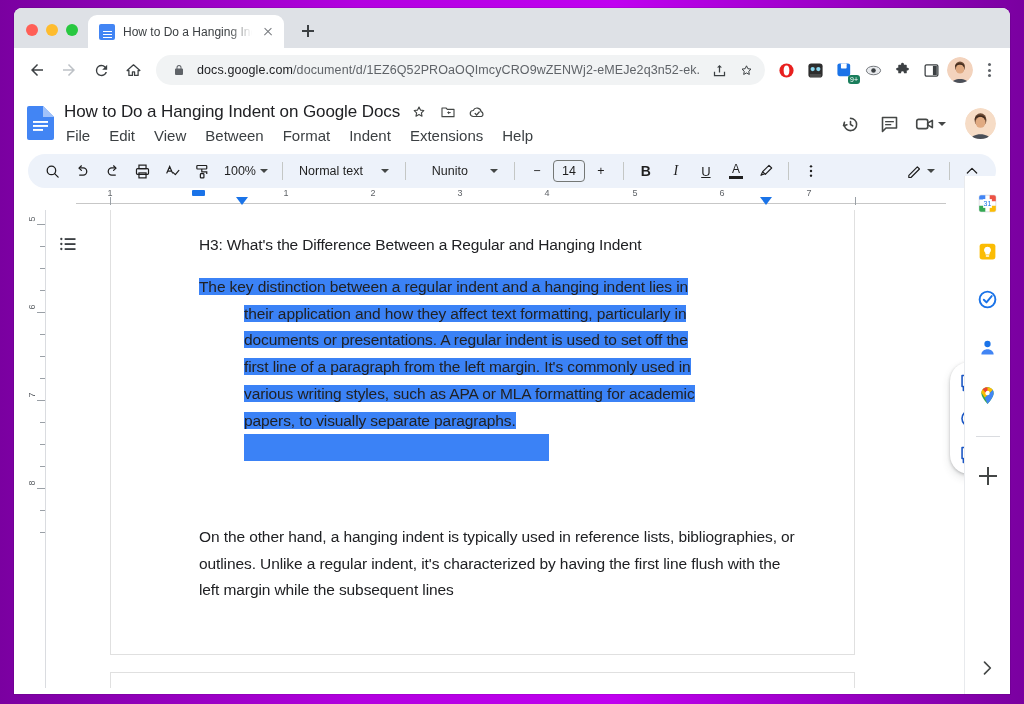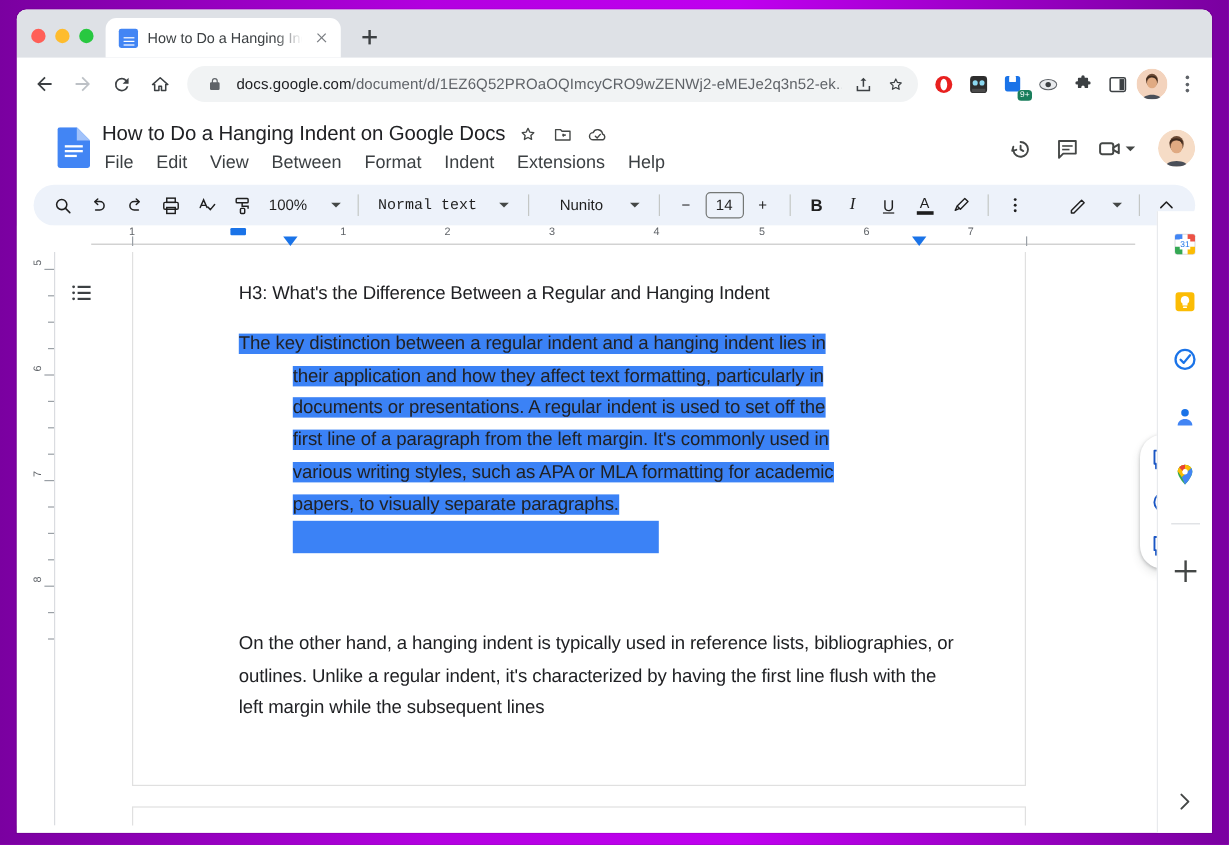--- a/index.html
+++ b/index.html
@@ -63,21 +63,21 @@
   .url .dim { color:#5f6368; }
   .omni-ico { width:18px;height:18px;display:flex;align-items:center;justify-content:center;flex:0 0 auto;}
   .ext-row { display:flex; align-items:center; gap:3px; }
   .ext { width:26px;height:26px;display:flex;align-items:center;justify-content:center;position:relative;}
   .avatar-btn{width:26px;height:26px;border-radius:50%;overflow:hidden;display:flex;align-items:center;justify-content:center;}
   .kebab{width:26px;height:26px;display:flex;flex-direction:column;align-items:center;justify-content:center;gap:2.5px;}
   .kebab span{width:3px;height:3px;border-radius:50%;background:#5f6368;display:block;}
 
   
   .docs { position:relative; background:#fff; height:calc(686px - 40px - 44px); }
-  .docs-header { display:flex; padding:10px 14px 0 31px; height:62px; }
+  .docs-header { display:flex; padding:10px 14px 0 10px; height:62px; }
   .docs-logo { width:32px;height:40px;display:flex;align-items:flex-start;justify-content:center;margin-right:8px;padding-top:4px;}
   .doc-titlewrap { flex:1; min-width:0; }
   .doc-title-row { display:flex; align-items:center; gap:9px; }
   .doc-title { font-size:17px; color:#202124; white-space:nowrap; letter-spacing:-.1px;}
   .title-ico { width:20px;height:20px;display:flex;align-items:center;justify-content:center;}
   .menubar { display:flex; gap:15px; margin-top:3px; }
   .menuitem { font-size:15px; color:#3c4043; cursor:default; padding:2px 2px; border-radius:4px;}
   .header-right { display:flex; align-items:flex-start; gap:3px; padding-top:4px;}
   .hr-ico { width:36px;height:36px;display:flex;align-items:center;justify-content:center;border-radius:50%;}
   .meet-btn{display:flex;align-items:center;gap:2px;height:36px;padding:0 4px;border-radius:18px;}
@@ -89,24 +89,24 @@
   .acct-avatar{width:31px;height:31px;border-radius:50%;overflow:hidden;margin-left:12px;margin-top:2px;}
 
   
   .toolbar-wrap { padding:0 14px; }
   .toolbar {
     height:34px;background:#edf2fa;border-radius:17px;display:flex;align-items:center;
     padding:0 10px;gap:2px;
   }
   .tb { width:28px;height:28px;display:flex;align-items:center;justify-content:center;border-radius:4px;flex:0 0 auto;}
   .tb-sep { width:1px;height:18px;background:#c4c7c5;margin:0 6px;flex:0 0 auto;}
-  .tb-zoom{display:flex;align-items:center;gap:20px;height:28px;padding:0 6px;border-radius:4px;}
+  .tb-zoom{display:flex;align-items:center;gap:4px;height:28px;padding:0 6px;border-radius:4px;}
   .tb-text{font-size:12.5px;color:#1f1f1f;white-space:nowrap;}
   .caret{width:0;height:0;border-left:4px solid transparent;border-right:4px solid transparent;border-top:4px solid #444746;}
-  .tb-style{display:flex;align-items:center;gap:18px;height:28px;padding:0 8px;border-radius:4px;min-width:104px;justify-content:space-between;font-family:Liberation Mono, monospace;}
+  .tb-style{display:flex;align-items:center;gap:18px;height:28px;padding:0 8px;border-radius:4px;min-width:104px;justify-content:space-between;}
   .tb-font{display:flex;align-items:center;gap:22px;height:28px;padding:0 8px;border-radius:4px;min-width:92px;justify-content:flex-end;}
   .fontsize-box{
     width:32px;height:22px;border:1px solid #747775;border-radius:4px;
     display:flex;align-items:center;justify-content:center;font-size:12.5px;color:#1f1f1f;
   }
   .tb-spacer{flex:1;}
 
   
   .ruler-h { height:22px; position:relative; background:#fff; }
   .ruler-line { position:absolute; left:62px; right:64px; top:15px; height:1px; background:#c7c7c7; }

